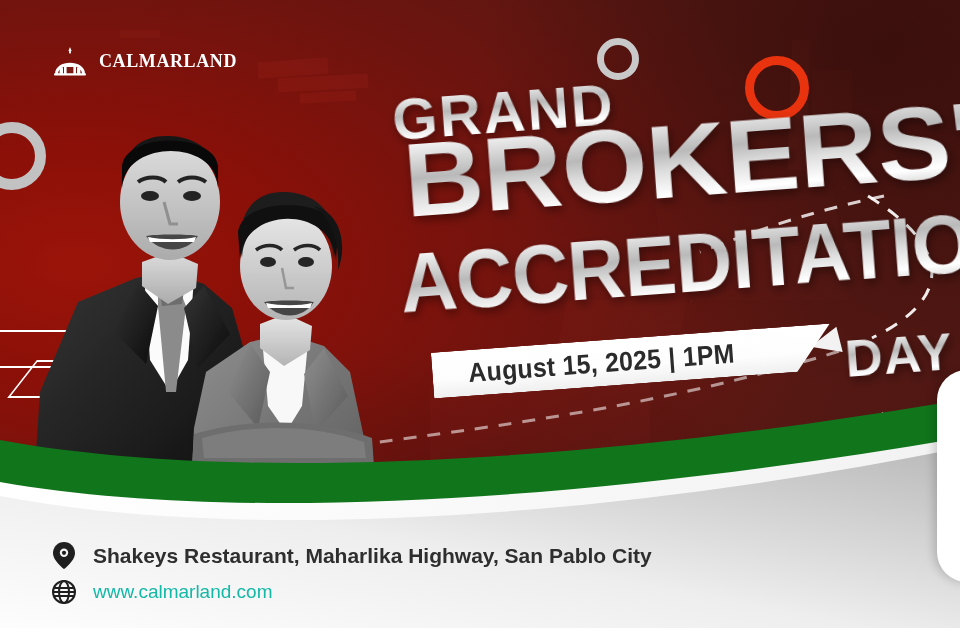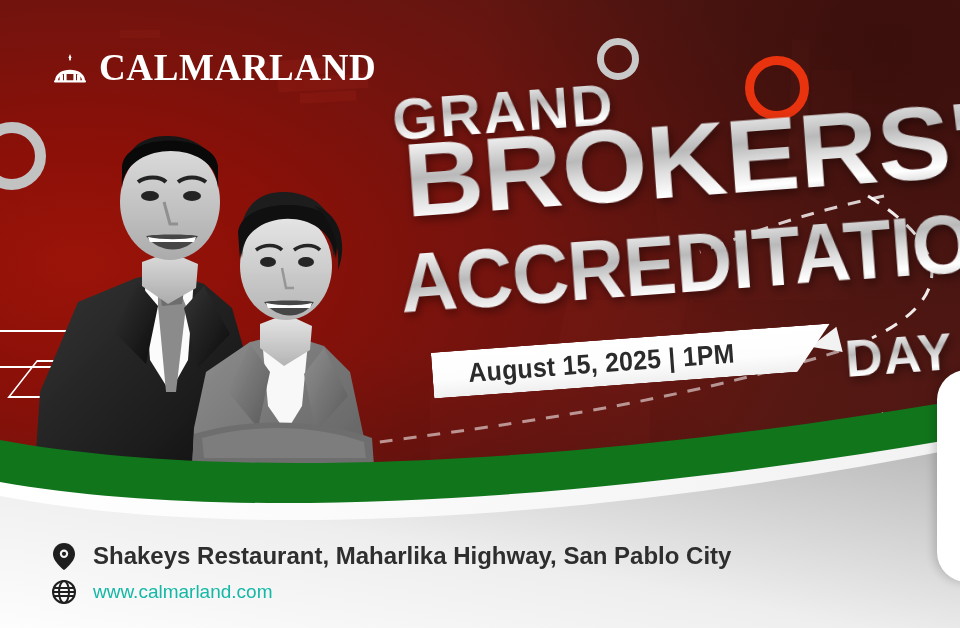--- a/index.html
+++ b/index.html
@@ -88,33 +88,33 @@
     display:flex;align-items:center;
   }
   .ribbon-text{
     margin-left:36px;color:#2b2b2b;font-size:27px;font-weight:700;
     font-family:"Liberation Sans", sans-serif;letter-spacing:.3px;
     transform:scaleX(.92);transform-origin:left center;white-space:nowrap;
   }
 
   
   .logo{position:absolute;left:52px;top:46px;display:flex;align-items:center;gap:11px;}
-  .logo-word{color:#fff;font-size:37px;font-weight:700;letter-spacing:.6px;
+  .logo-word{color:#fff;font-size:18px;font-weight:700;letter-spacing:.6px;
     font-family:"Liberation Serif", serif;text-align:right;}
 
   
   .waves{position:absolute;left:0;top:404px;width:960px;height:224px;}
 
   
   .footer{position:absolute;left:0;top:480px;width:960px;height:148px;}
   .foot-row{position:absolute;display:flex;align-items:center;gap:16px;}
   .foot-venue{left:50px;top:62px;}
   .foot-web{left:50px;top:98px;}
   .foot-ico{width:27px;height:27px;flex:0 0 27px;display:flex;align-items:center;justify-content:center;}
-  .foot-venue-text{color:#2e2e2e;font-size:24px;font-weight:700;white-space:nowrap;}
+  .foot-venue-text{color:#2e2e2e;font-size:21px;font-weight:700;white-space:nowrap;}
   .foot-web-text{color:#14b8a6;font-size:19px;font-weight:400;white-space:nowrap;}
 
   
   .side-panel{position:absolute;left:937px;top:370px;width:60px;height:212px;
     background:#ffffff;border-radius:30px;box-shadow:-3px 0 10px rgba(0,0,0,.18);}
 </style>
 </head>
 <body>
 
 <div class="banner">

